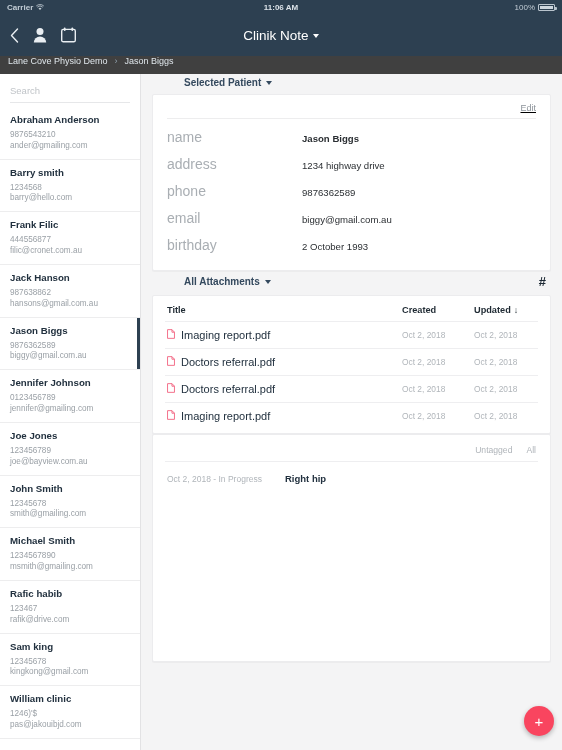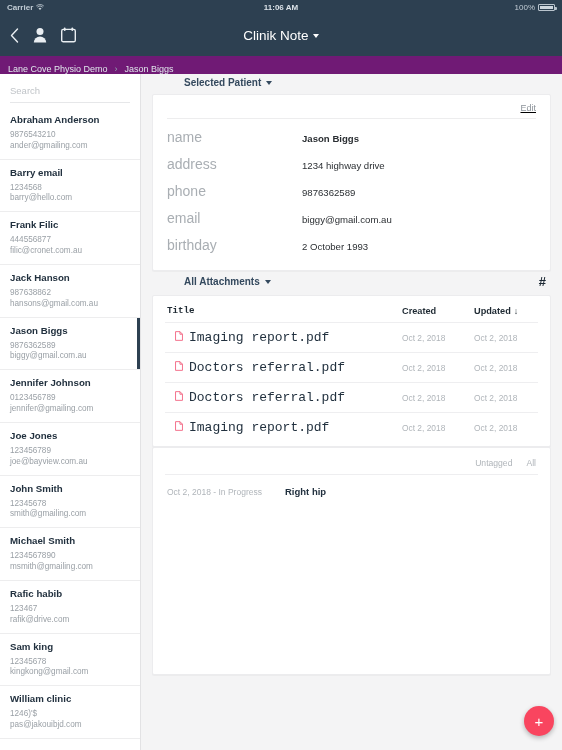--- a/index.html
+++ b/index.html
@@ -47,21 +47,21 @@
     color: #fff; font-size: 13.5px; pointer-events: none;
   }
   #nav-title span.caret {
     display: inline-block; margin-left: 4px;
     border-left: 3.5px solid transparent; border-right: 3.5px solid transparent;
     border-top: 4px solid #fff; vertical-align: middle;
   }
 
   
   #breadcrumb {
-    background: #701a75; height: 18px; display: flex; align-items: flex-end;
+    background: #404040; height: 18px; display: flex; align-items: flex-start;
     padding: 0 8px; gap: 7px; color: #dfe6eb; font-size: 9px;
   }
   #breadcrumb .sep { color: #93a3b0; font-size: 9px; }
   #breadcrumb .crumb { cursor: pointer; }
 
   
   #body { display: flex; height: calc(750px - 14px - 42px - 18px); }
 
   
   #sidebar {
@@ -131,24 +131,24 @@
   
   #attachments-card { padding: 3px 12px 4px 12px; }
   .tbl-head {
     display: flex; align-items: center; padding: 6px 2px 6px 2px;
     font-size: 9.2px; font-weight: bold; color: #1f2a33;
   }
   .tbl-row {
     display: flex; align-items: center; padding: 7px 2px 7px 2px;
     border-top: 1px solid #eeeef0; cursor: pointer;
   }
-  .col-title { flex: 1; display: flex; align-items: center; gap: 6px; font-family: Liberation Mono, monospace; }
+  .col-title { flex: 1; display: flex; align-items: center; gap: 6px; }
   .col-created { width: 72px; }
   .col-updated { width: 62px; }
-  .tbl-row .col-title { font-size: 13px; color: #22313f; margin-left: 8px; }
+  .tbl-row .col-title { font-size: 11px; color: #22313f; }
   .tbl-row .col-created, .tbl-row .col-updated { font-size: 8.4px; color: #b0b5ba; }
   .sort-arrow { margin-left: 3px; font-size: 9px; }
 
   
   #notes-card { padding: 4px 12px 0 12px; height: 228px; }
   .notes-filters {
     display: flex; justify-content: flex-end; gap: 14px;
     padding: 6px 2px 6px 2px; font-size: 8.6px; color: #b0b5ba; align-items: center;
   }
   .notes-filters span { cursor: pointer; }
@@ -226,21 +226,21 @@
     <div id="search-wrap">
       <input id="search-input" type="text" placeholder="Search" style="">
     </div>
     <div id="patient-list">
         <div class="patient">
           <div class="pname">Abraham Anderson</div>
           <div class="pmeta">9876543210</div>
           <div class="pmeta">ander@gmailing.com</div>
         </div>
         <div class="patient">
-          <div class="pname">Barry email</div>
+          <div class="pname">Barry smith</div>
           <div class="pmeta">1234568</div>
           <div class="pmeta">barry@hello.com</div>
         </div>
         <div class="patient">
           <div class="pname">Frank Filic</div>
           <div class="pmeta">444556877</div>
           <div class="pmeta">filic@cronet.com.au</div>
         </div>
         <div class="patient">
           <div class="pname">Jack Hanson</div>

